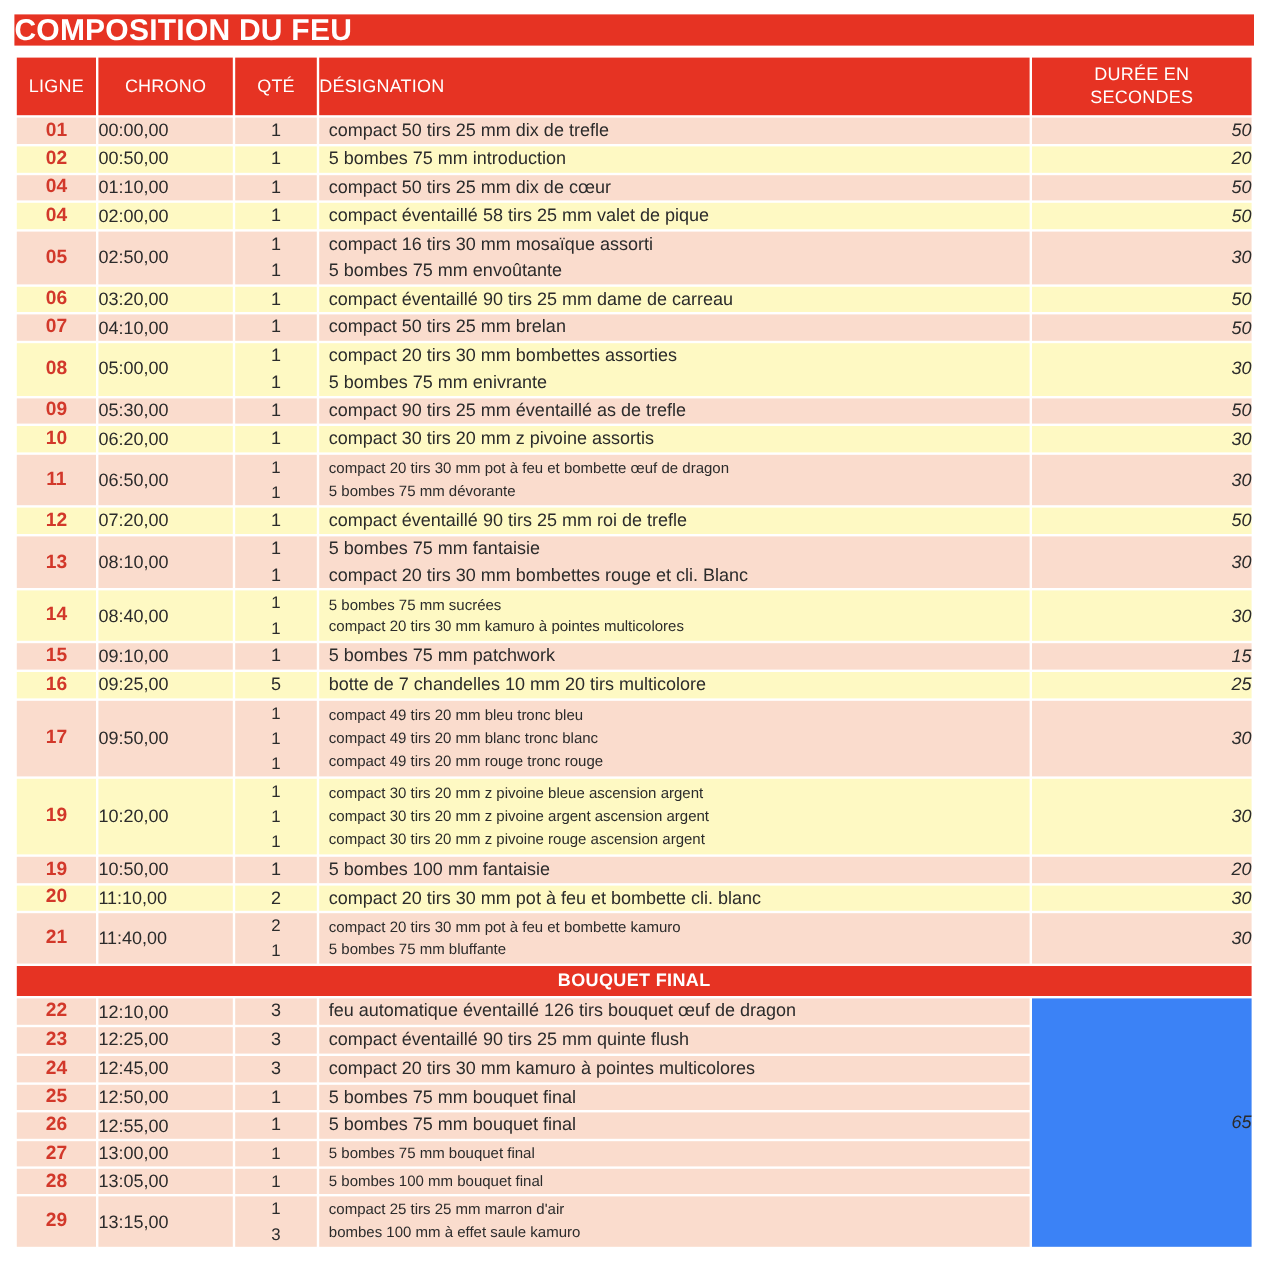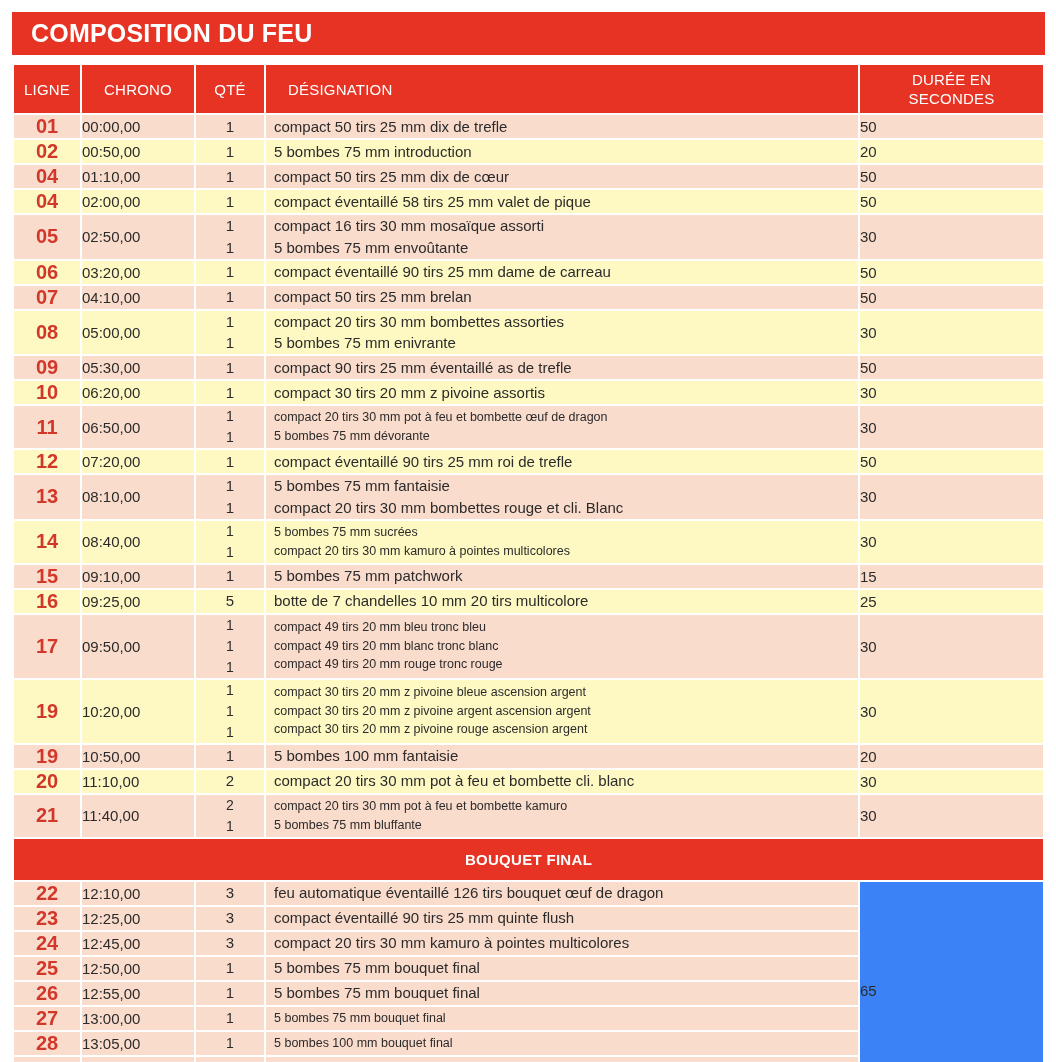--- a/index.html
+++ b/index.html
@@ -17,24 +17,23 @@
     width: 1056px;
     height: 1062px;
     position: relative;
     box-sizing: border-box;
     padding: 12px 11px 0 12px;
   }
 
   
   .title-banner {
     background: #e63323;
-    height: 43px;
+    height: 26px;
     display: flex;
     align-items: center;
-    padding-left: 19px;
     box-sizing: border-box;
   }
   .title-banner .title-text {
     color: #ffffff;
     font-size: 25px;
     font-weight: bold;
     letter-spacing: 0.2px;
   }
 
   
@@ -63,34 +62,33 @@
     background: #e63323;
     color: #ffffff;
     font-size: 15px;
     font-weight: normal;
     height: 48px;
     text-align: center;
     letter-spacing: 0.2px;
   }
   th.h-desig {
     text-align: left;
-    padding-left: 22px;
   }
   th.h-duree {
     line-height: 1.28;
   }
 
   
   tbody tr.r-pink td { background: #fadccd; }
   tbody tr.r-white td { background: #fef9c3; }
 
   td.cell-ligne {
     text-align: center;
     color: #d2382a;
-    font-size: 20px;
+    font-size: 16px;
     font-weight: bold;
   }
   td.cell-chrono {
     text-align: left;
     color: #2b2b2b;
     font-size: 15px;
   }
   td.cell-qte {
     text-align: center;
     color: #2b2b2b;
@@ -98,39 +96,40 @@
     line-height: 1.45;
   }
   td.cell-desig {
     text-align: left;
     color: #2b2b2b;
     font-size: 15px;
     padding-left: 8px;
     line-height: 1.45;
   }
   td.cell-duree {
-    text-align: left;
+    text-align: right;
     color: #2b2b2b;
     font-size: 15px;
+    font-style: italic;
   }
   
   tr.small td.cell-desig { font-size: 12.5px; line-height: 1.5; }
   tr.small td.cell-qte   { font-size: 14px;  line-height: 1.5; }
 
   .line-stack { display: block; }
   .line-stack > span { display: block; white-space: nowrap; }
 
   
   td.section-banner {
     background: #e63323;
     color: #ffffff;
     font-size: 15px;
     font-weight: bold;
     text-align: center;
-    height: 41px;
+    height: 25px;
     letter-spacing: 0.3px;
   }
 
   
   td.cell-duree.merged {
     background: #3b82f6;
     vertical-align: middle;
   }
 </style>
 </head>

